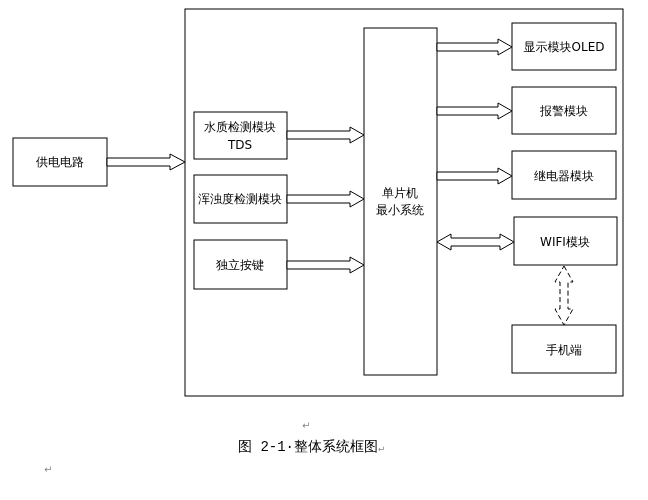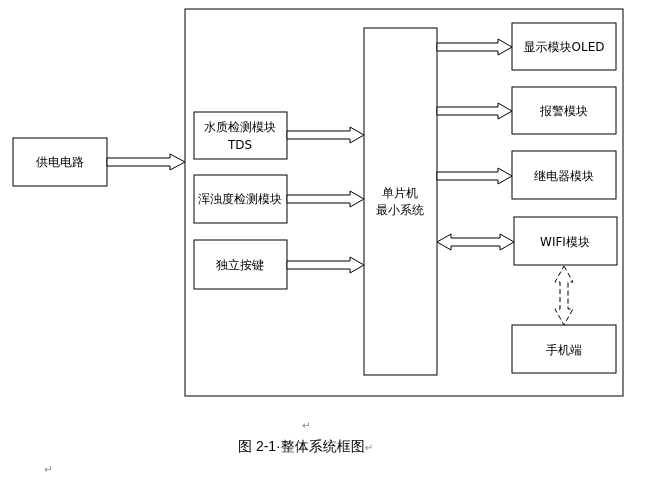--- a/index.html
+++ b/index.html
@@ -3,21 +3,21 @@
 <meta charset="utf-8">
 <style>
   html, body { margin:0; padding:0; background:#ffffff; }
   body { width:648px; height:500px; position:relative; overflow:hidden;
          font-family:"DejaVu Sans", sans-serif; color:#000; }
   svg { position:absolute; left:0; top:0; }
   .box { fill:#fff; stroke:#000; stroke-width:1; }
   .frame { fill:none; stroke:#000; stroke-width:1; }
   .arrow { fill:#fff; stroke:#000; stroke-width:1; }
   .lbl { font-size:12px; fill:#000; text-anchor:middle; dominant-baseline:central; }
-  .caption { position:absolute; left:238px; top:438px; font-family:Liberation Sans, sans-serif;
+  .caption { position:absolute; left:238px; top:438px; font-family:Liberation Mono, monospace;
              font-size:14px; color:#000; white-space:nowrap; }
   .pilcrow { color:#888; font-size:10px; }
   .mark { position:absolute; color:#888; font-size:10px; }
 </style>
 </head>
 <body>
 
 <svg width="648" height="500" viewBox="0 0 648 500">
 
   <rect class="frame" x="185" y="9" width="438" height="387"></rect>

